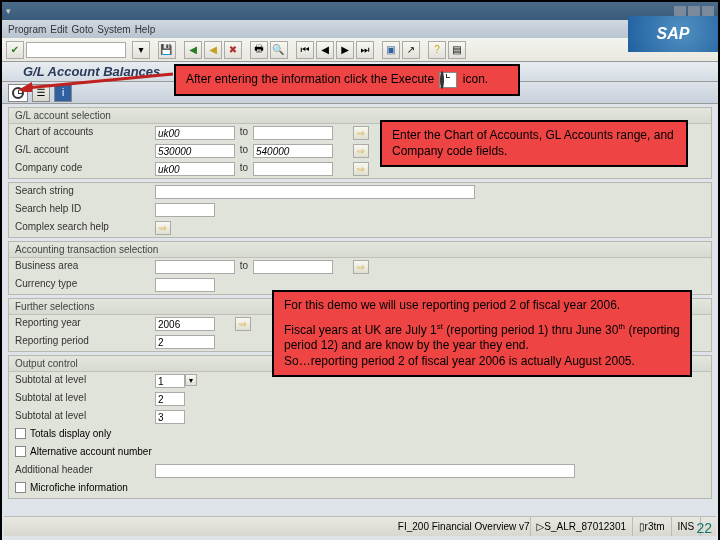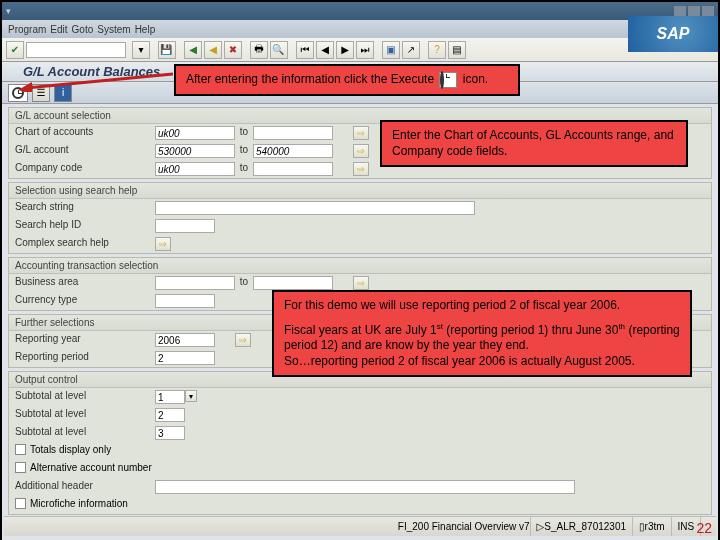--- a/index.html
+++ b/index.html
@@ -31,21 +31,21 @@
 .input.w80 { width: 80px; font-style: italic; } .input.w60 { width: 60px; } .input.w30 { width: 30px; }
 .to { width: 18px; text-align: center; color: #333; }
 .msel { width: 16px; height: 14px; border: 1px solid #aaa; background: linear-gradient(#f8f8f0,#e0e0d0); display: inline-flex; align-items: center; justify-content: center; color: #d8a020; font-size: 9px; cursor: pointer; margin-left: 20px; }
 .chk { width: 11px; height: 11px; border: 1px solid #888; background: #fff; display: inline-block; margin-right: 4px; }
 .callout { position: absolute; background: #ef4444; border: 2px solid #000; padding: 6px 10px; font-size: 12px; line-height: 1.3; z-index: 10; }
 .callout .cicon { display: inline-block; vertical-align: middle; margin: 0 2px; }
 .arrow { position: absolute; z-index: 5; }
 .statusbar { position: absolute; bottom: 2px; left: 2px; right: 2px; height: 20px; background: linear-gradient(#e8e8e0,#d8d8d0); border-top: 1px solid #bbb; display: flex; align-items: center; font-size: 10px; }
 .statusbar .center { flex: 1; text-align: right; }
 .statusbar .seg { border-left: 1px solid #bbb; padding: 0 6px; height: 100%; display: flex; align-items: center; }
-.slidenum { position: absolute; right: 6px; bottom: 2px; font-size: 14px; color: #b91c1c; z-index: 20; margin-top: 24px; }
+.slidenum { position: absolute; right: 6px; bottom: 2px; font-size: 14px; color: #0f766e; z-index: 20; margin-top: 24px; }
 sup { font-size: 8px; }
 </style>
 </head>
 <body>
 
 <div class="outer">
   <div class="titlebar">
     <span>▾</span>
     <div class="wincontrols">
       <span></span>
@@ -120,21 +120,20 @@
       <div class="row">
         <span class="label">Company code</span>
         <span class="input w80">uk00</span>
         <span class="to">to</span>
         <span class="input w80"></span>
         <span class="msel">⇨</span>
       </div>
     </div>
 
     <div class="groupbox">
-      <div class="grouphdr">Selection using search help</div>
       <div class="row">
           <span class="label">Search string</span>
           <span class="input" style="width:320px"></span>
         </div>
       <div class="row">
           <span class="label">Search help ID</span>
           <span class="input w60"></span>
         </div>
       <div class="row">
           <span class="label">Complex search help</span>

